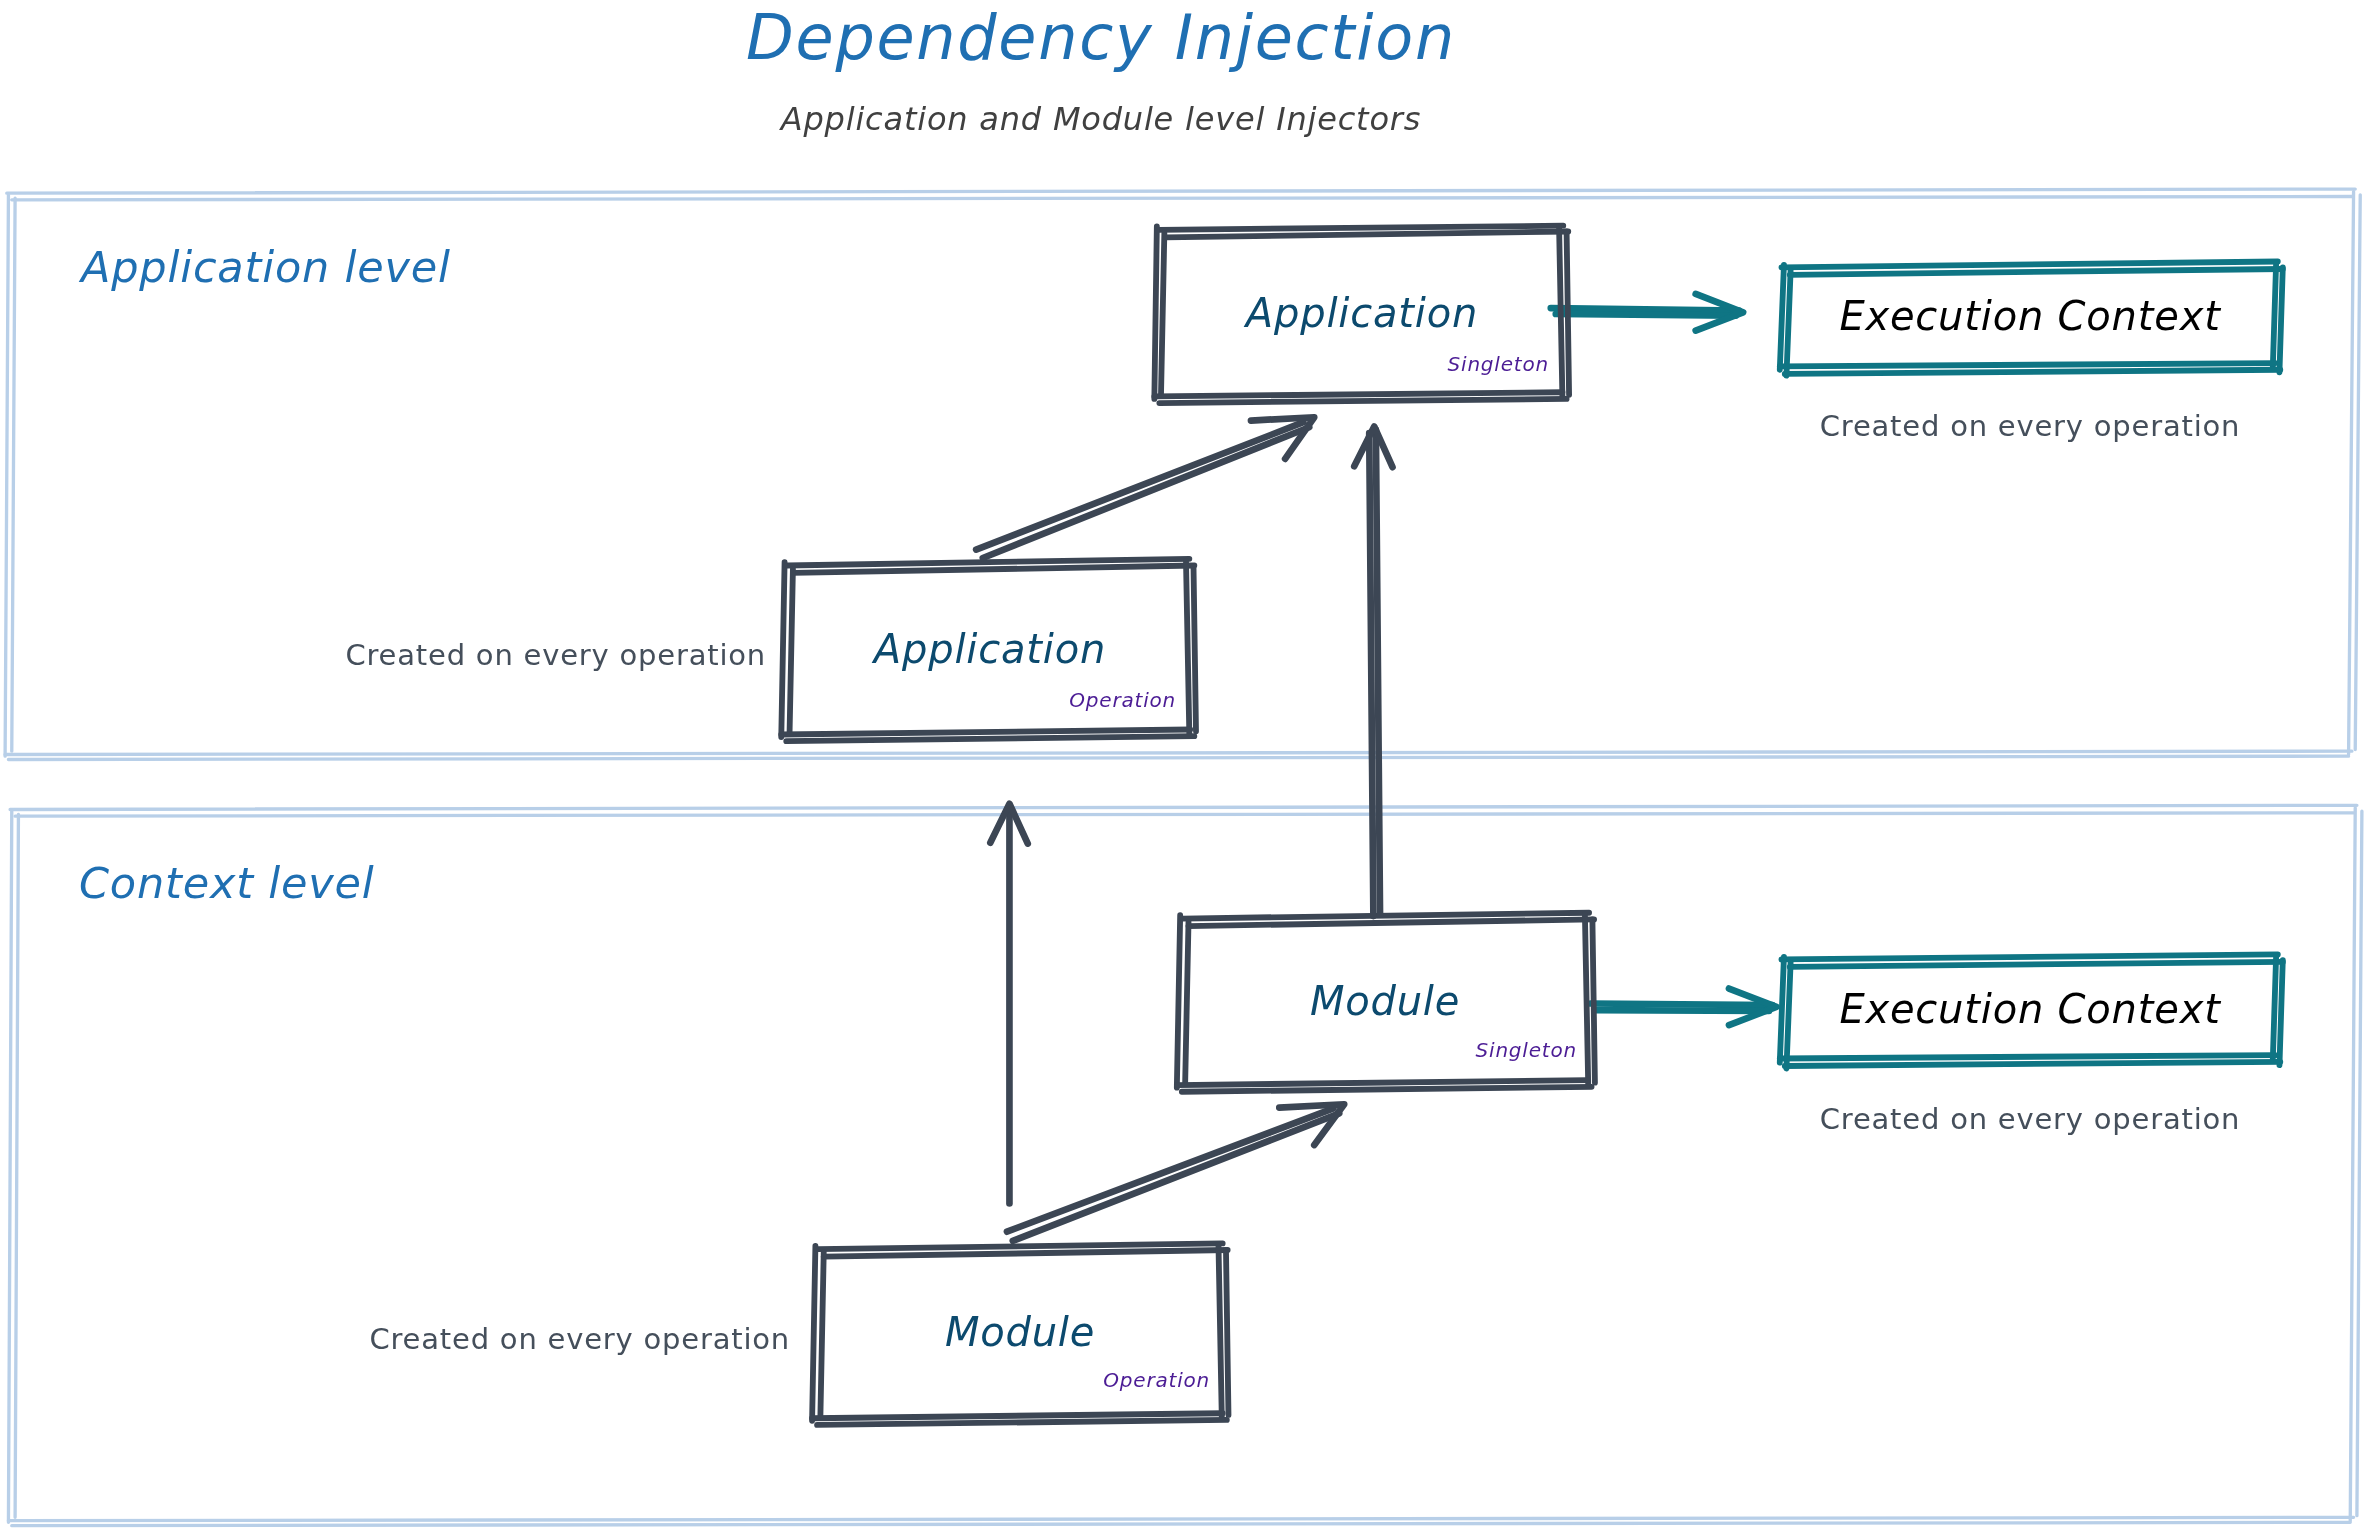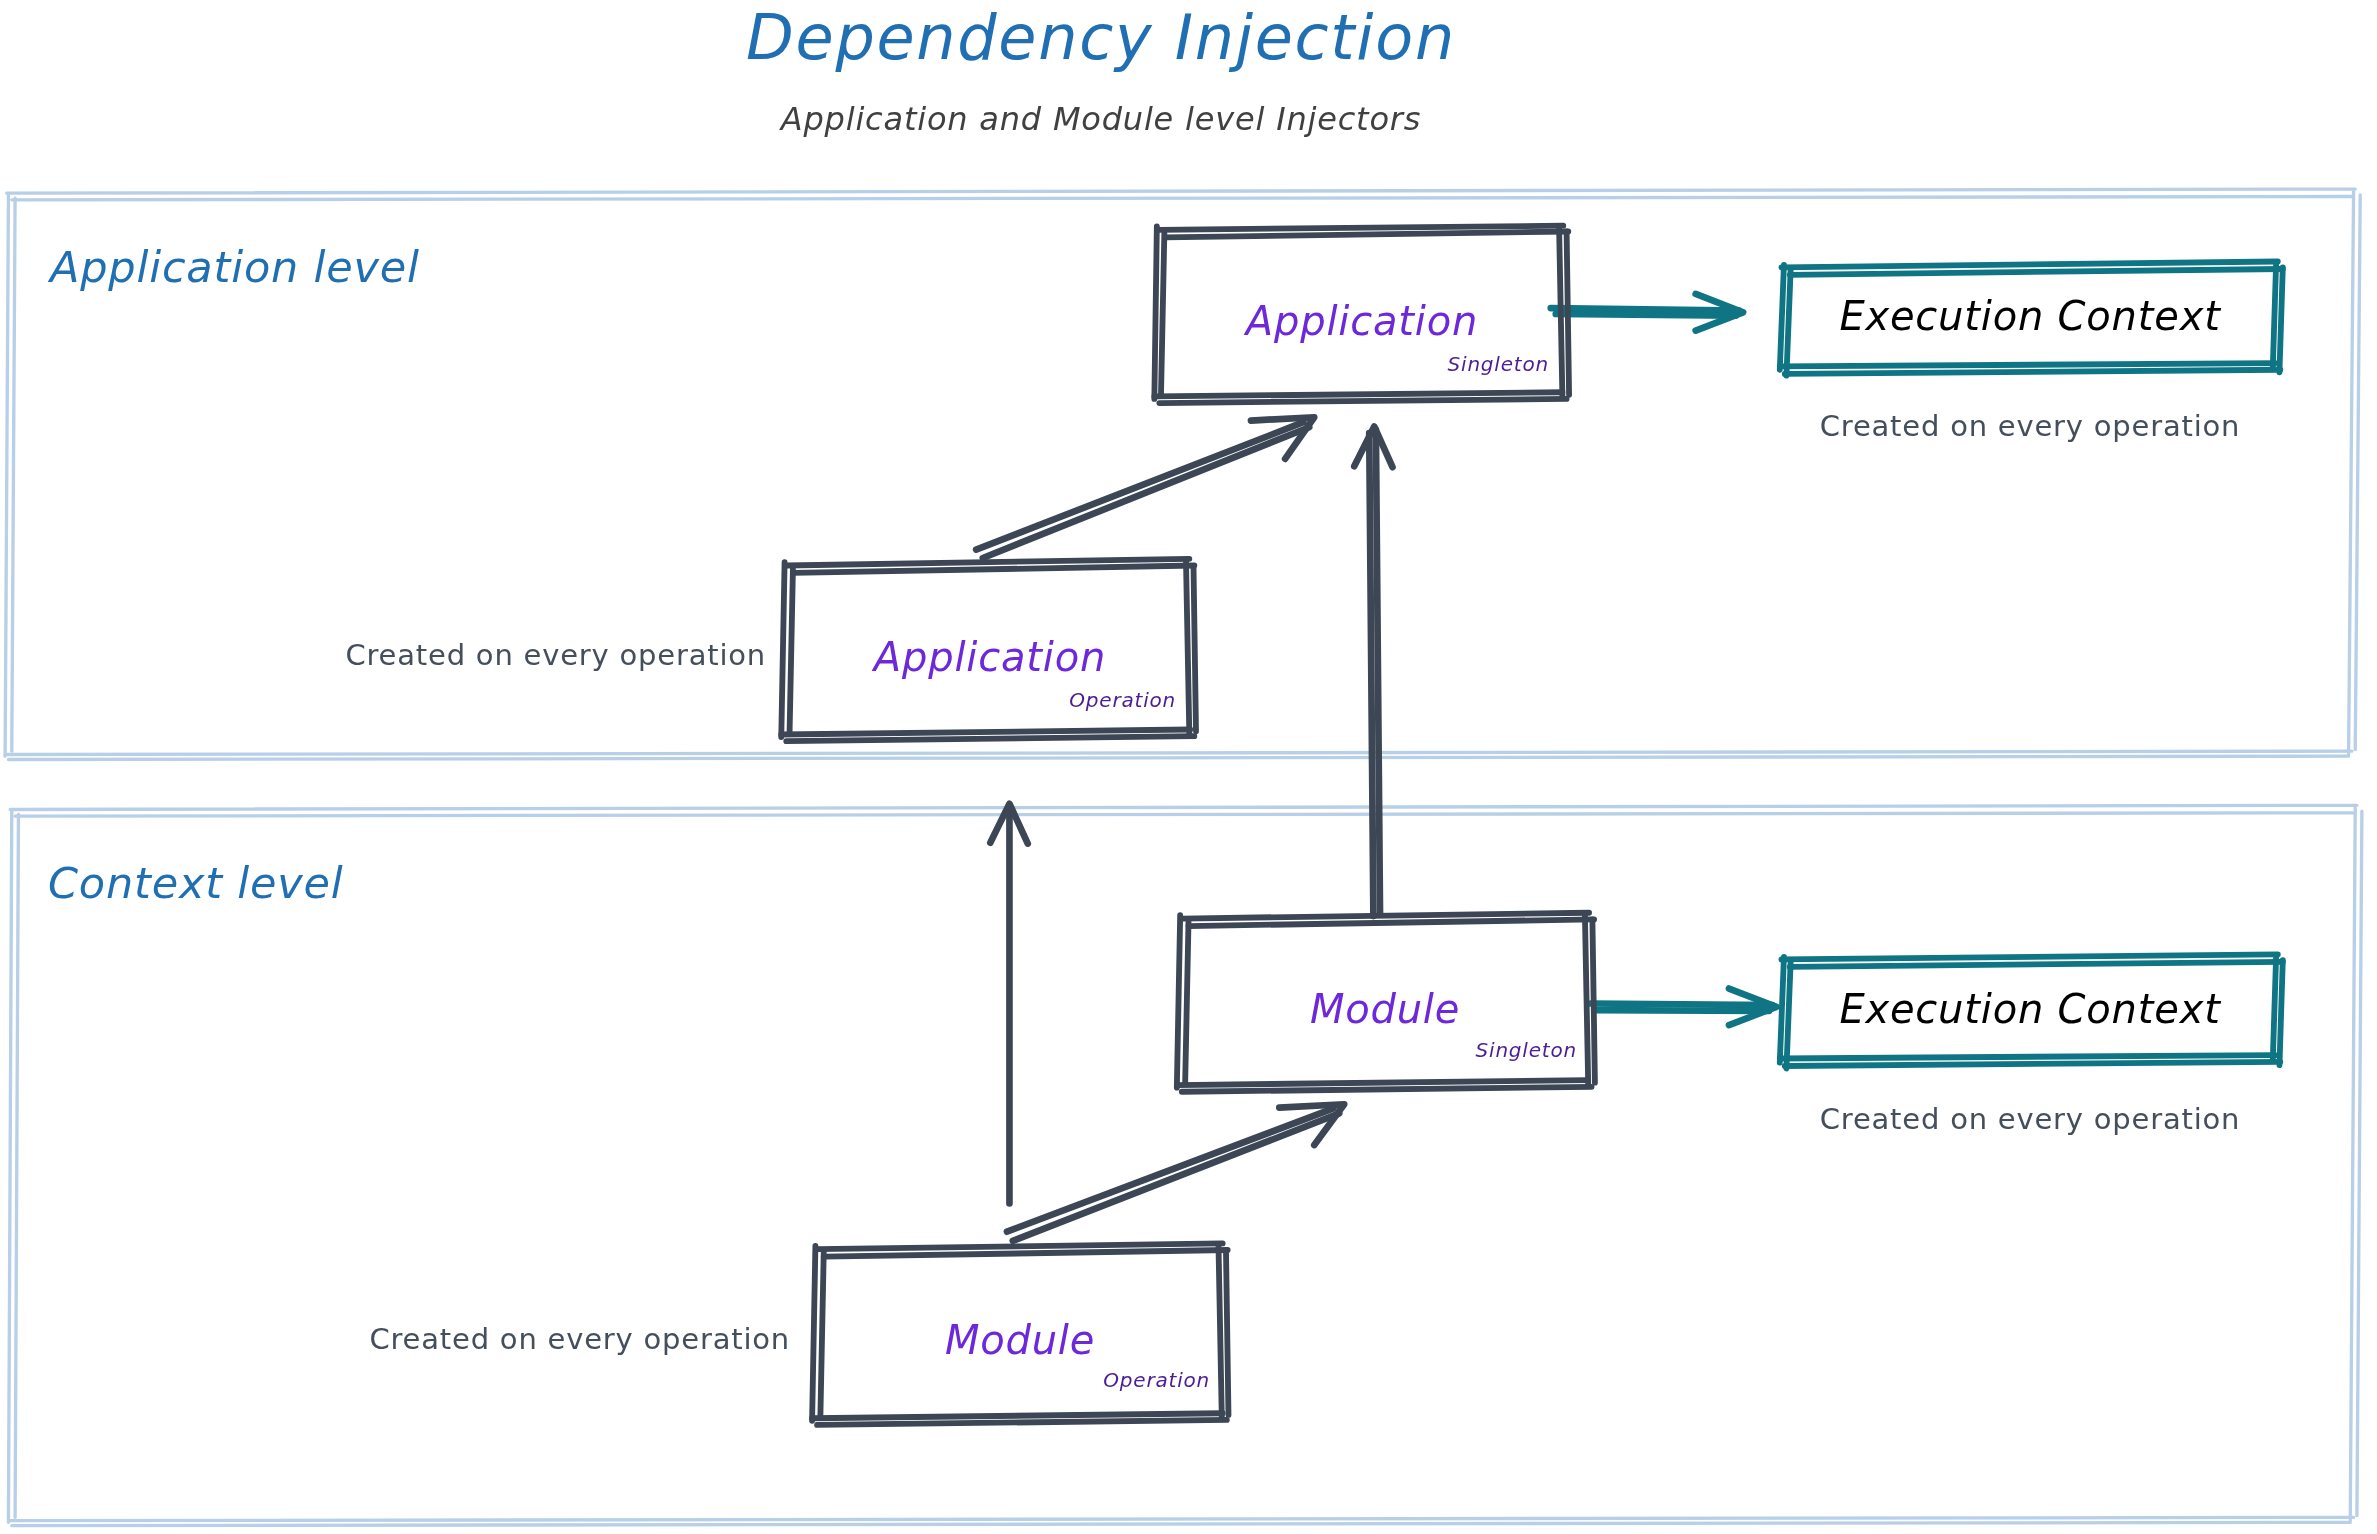--- a/index.html
+++ b/index.html
@@ -47,27 +47,27 @@
     font-size: 32px;
     color: #404040;
     letter-spacing: 0.8px;
     font-style: italic;
   }
   .panel-label {
     font-size: 43px;
     color: #1f6fb2;
     letter-spacing: 0.8px;
     font-style: italic;
+    margin-left: 31px;
   }
   .box-title {
     font-size: 40px;
-    color: #6d28d9;
-    letter-spacing: 0.8px;
-    font-style: italic;
-    margin-top: 8px;
+    color: #0c4a6e;
+    letter-spacing: 0.8px;
+    font-style: italic;
   }
   .box-tag {
     font-size: 20px;
     color: #4c1d95;
     letter-spacing: 0.8px;
     font-style: italic;
   }
   .ec-title {
     font-size: 40px;
     color: #000000;

